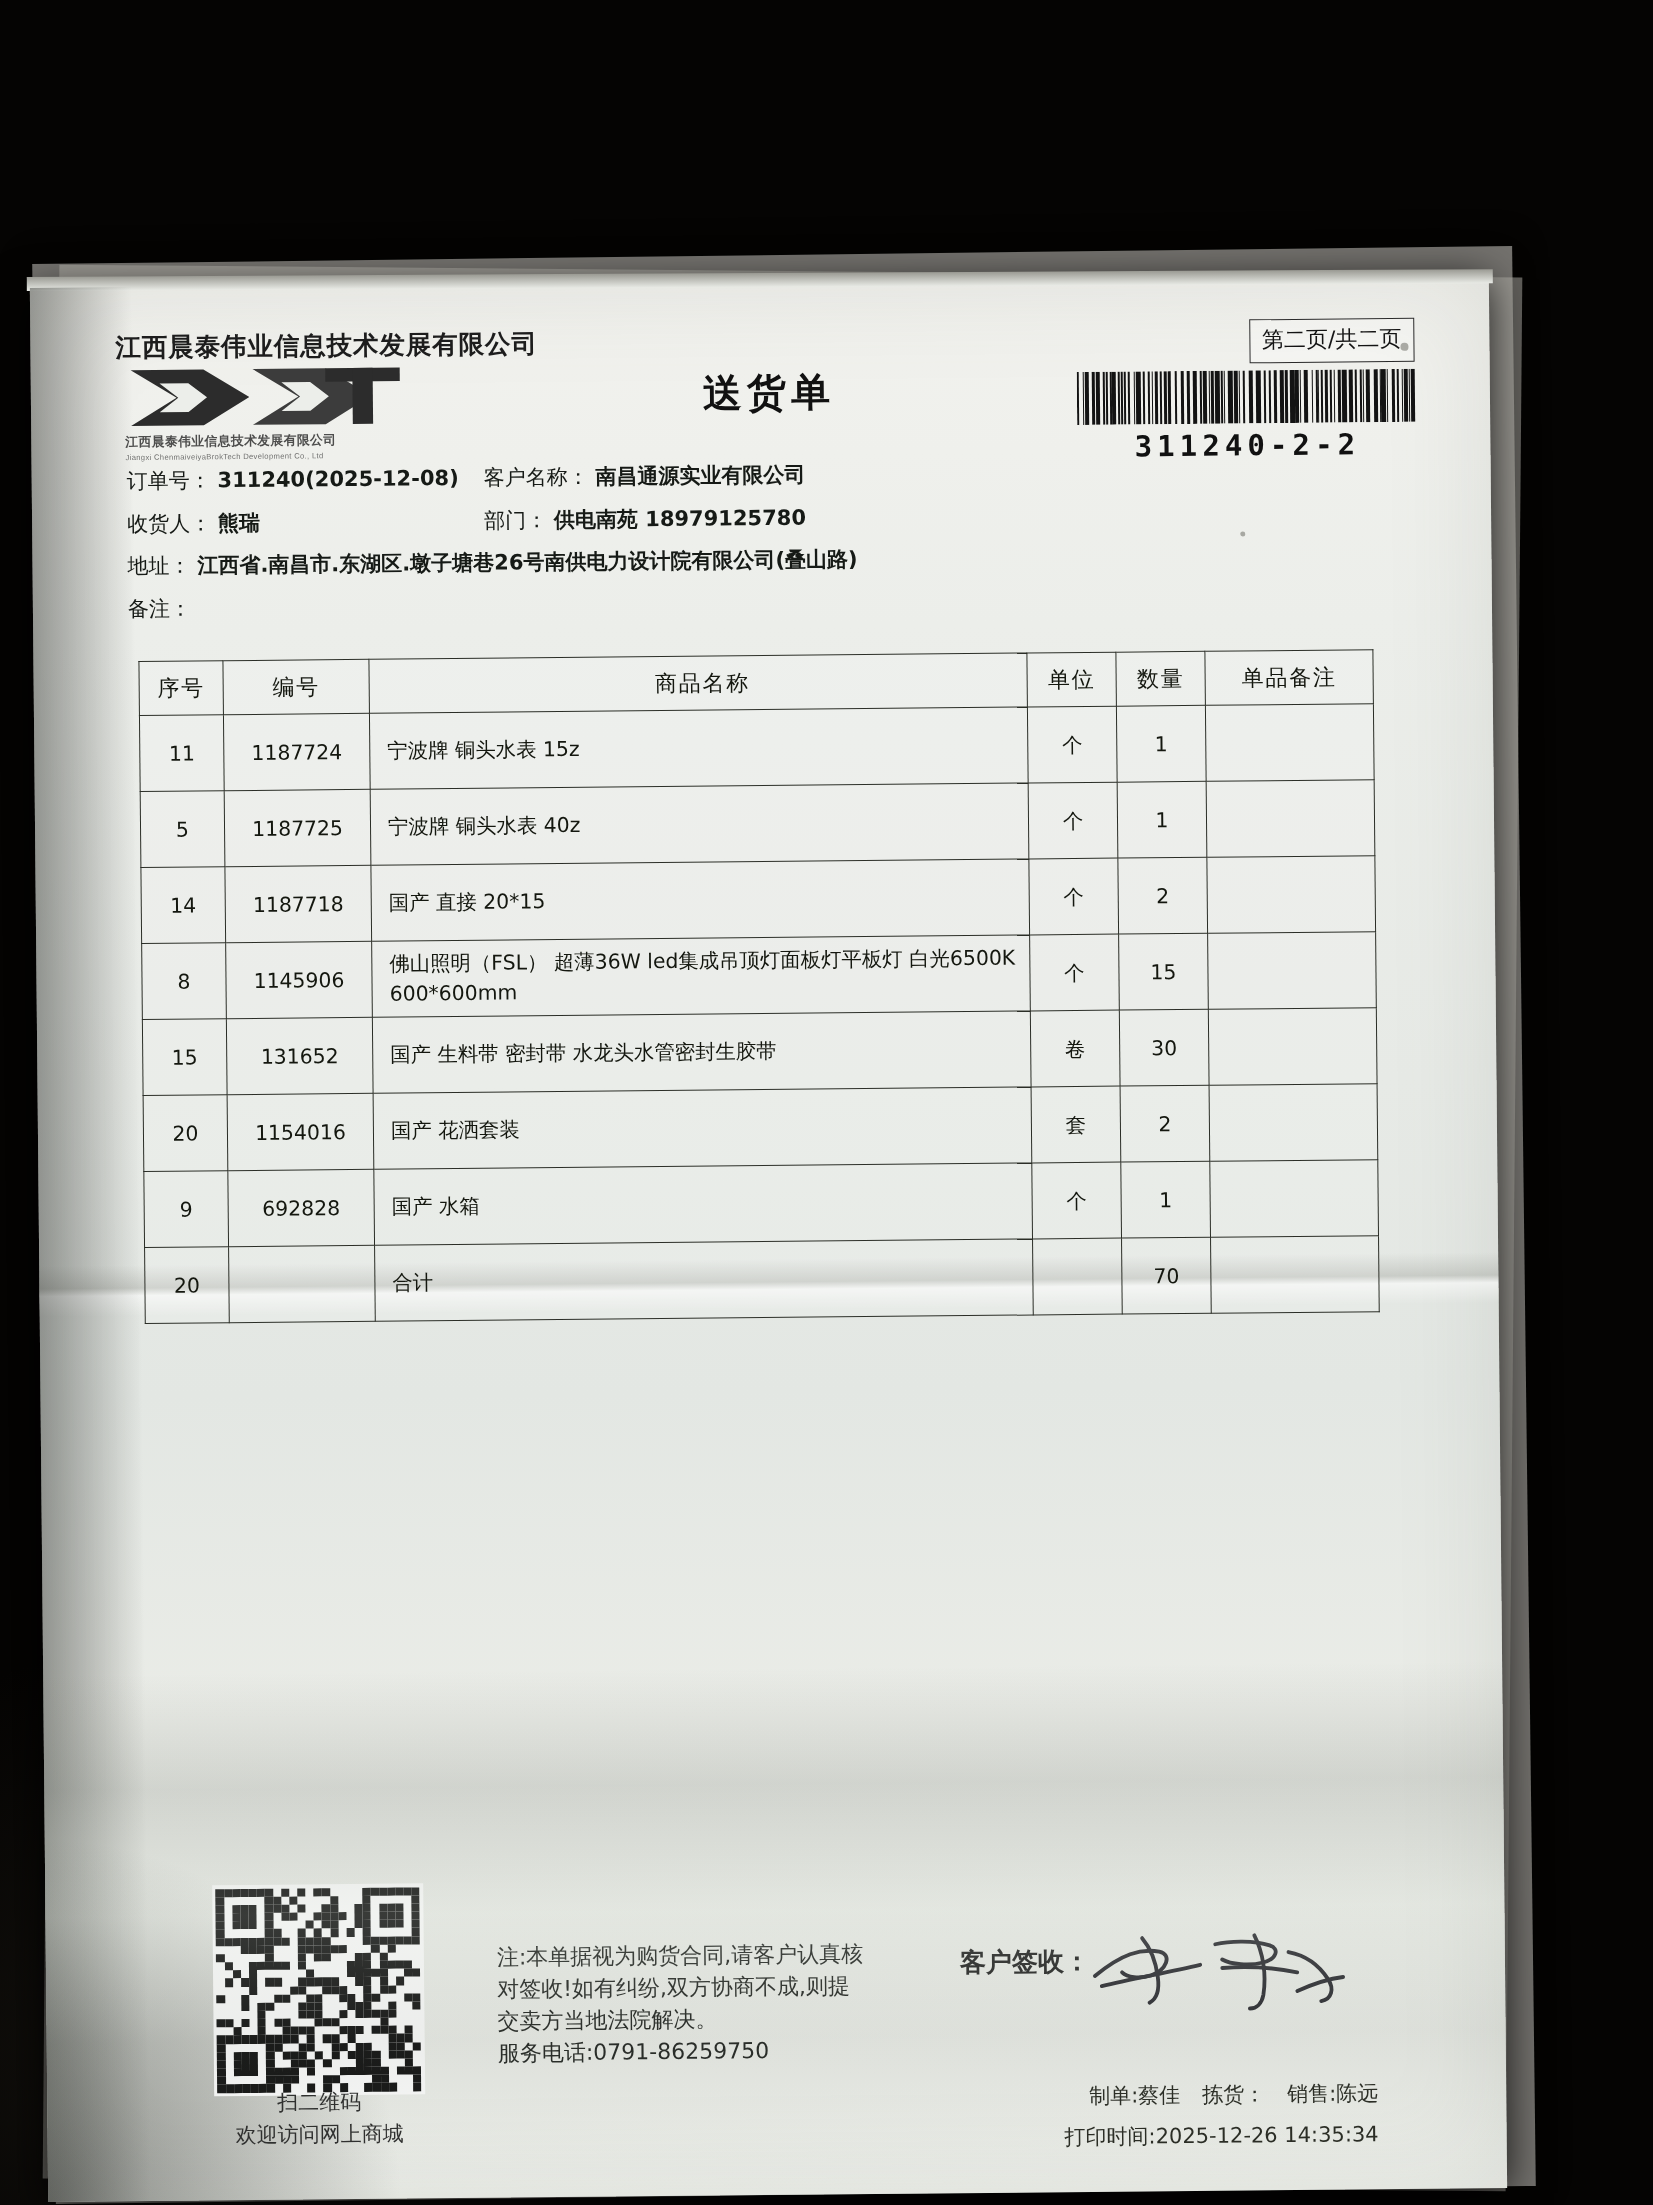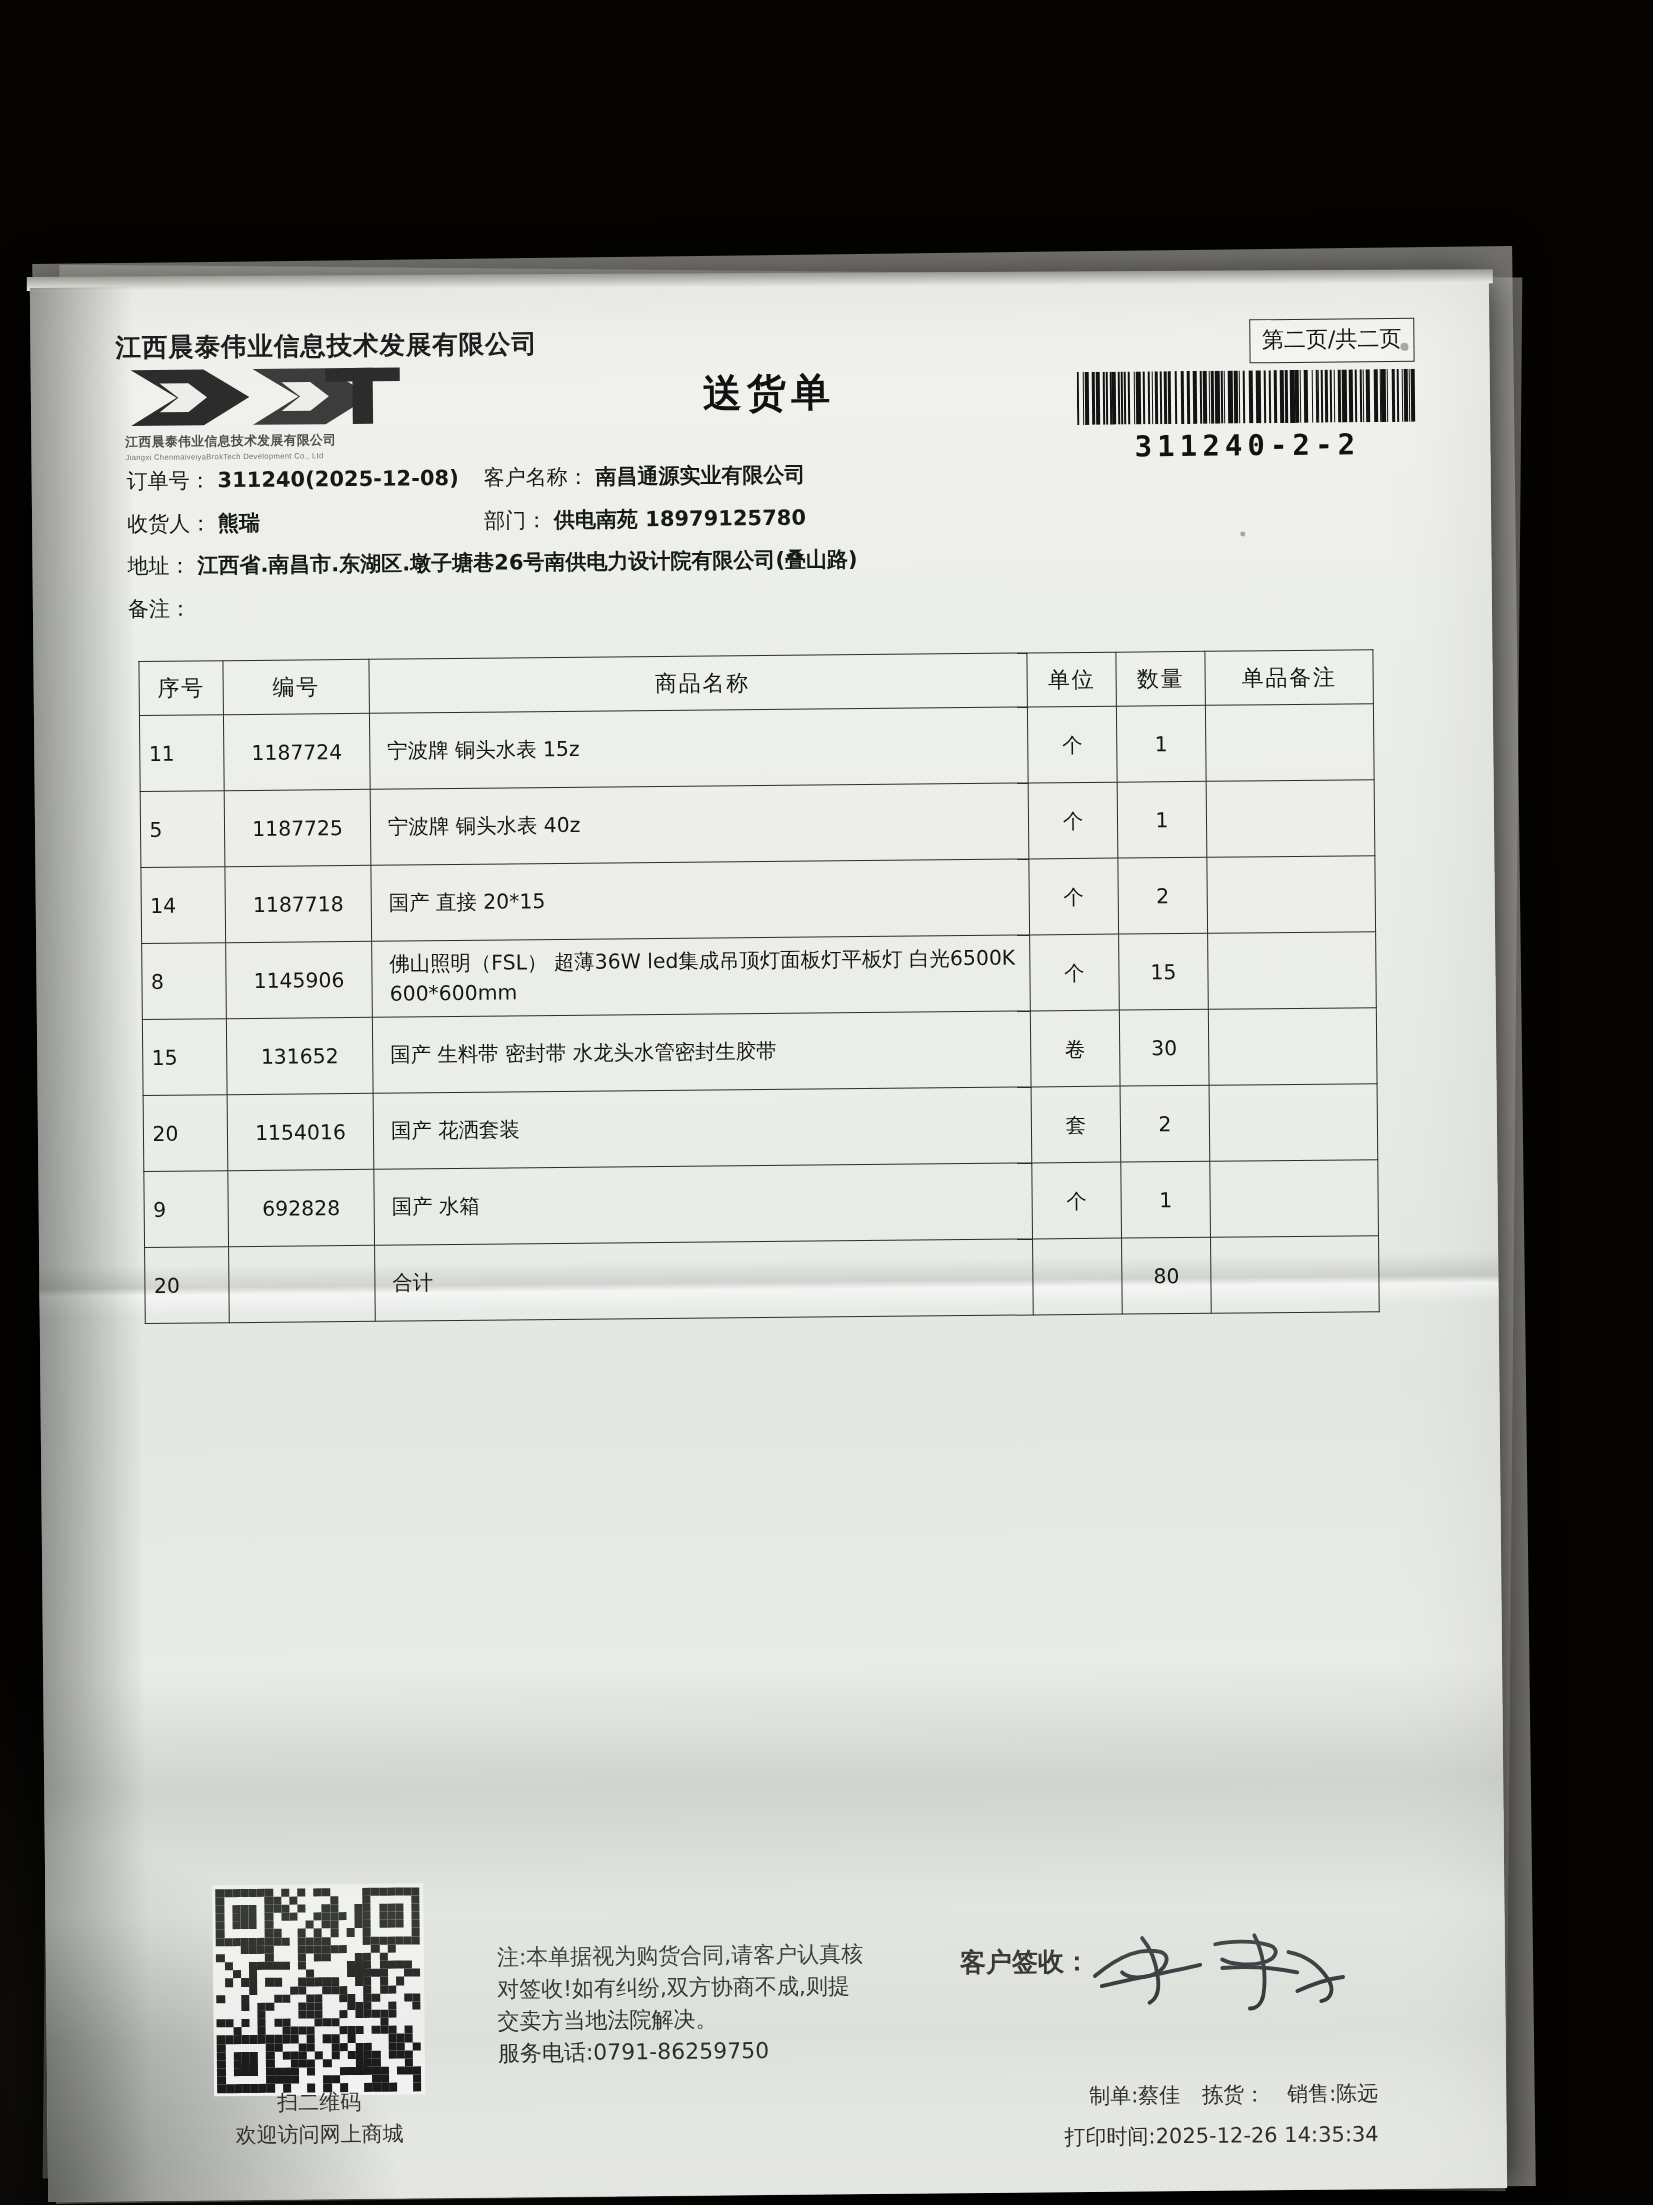--- a/index.html
+++ b/index.html
@@ -230,21 +230,21 @@
   }
   table.goods thead th {
     height: 53px;
     font-size: 22px;
     text-align: center;
     letter-spacing: 1.7px;
   }
   table.goods tbody td {
     height: 75px;
   }
-  .c-idx { width: 66px; }
+  .c-idx { width: 66px; text-align: center; }
   .c-code { width: 128px; text-align: center; }
   .c-name { text-align: left; padding-left: 17px !important; line-height: 1.45; }
   .c-unit { width: 71px; text-align: center; }
   .c-qty { width: 71px; text-align: center; }
   .c-rem { width: 150px; text-align: center; }
   .row-tall td { height: 92px; }
 
   
   .qr {
     position: absolute;
@@ -625,21 +625,21 @@
                 <td class="c-name">国产 水箱</td>
                 <td class="c-unit">个</td>
                 <td class="c-qty">1</td>
                 <td class="c-rem"></td>
               </tr>
               <tr>
                 <td class="c-idx">20</td>
                 <td class="c-code"></td>
                 <td class="c-name">合计</td>
                 <td class="c-unit"></td>
-                <td class="c-qty">80</td>
+                <td class="c-qty">70</td>
                 <td class="c-rem"></td>
               </tr>
             </tbody>
         </table>
       </div>
 
       <div class="qr">
         <div class="qrgrid" id="qrgrid">
             <i></i>
             <i></i>

